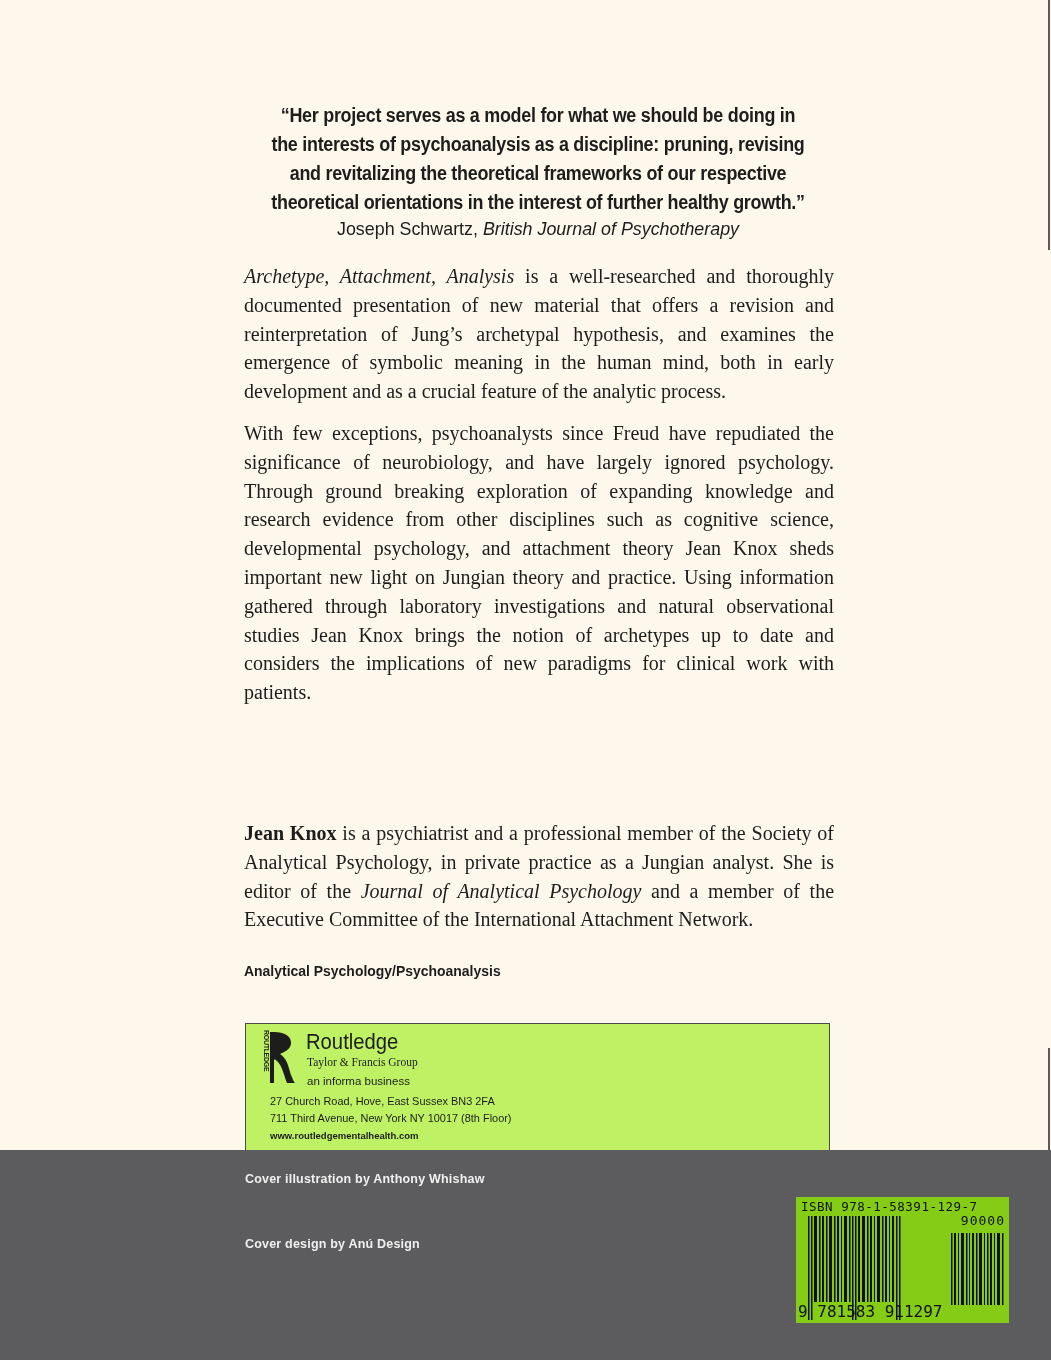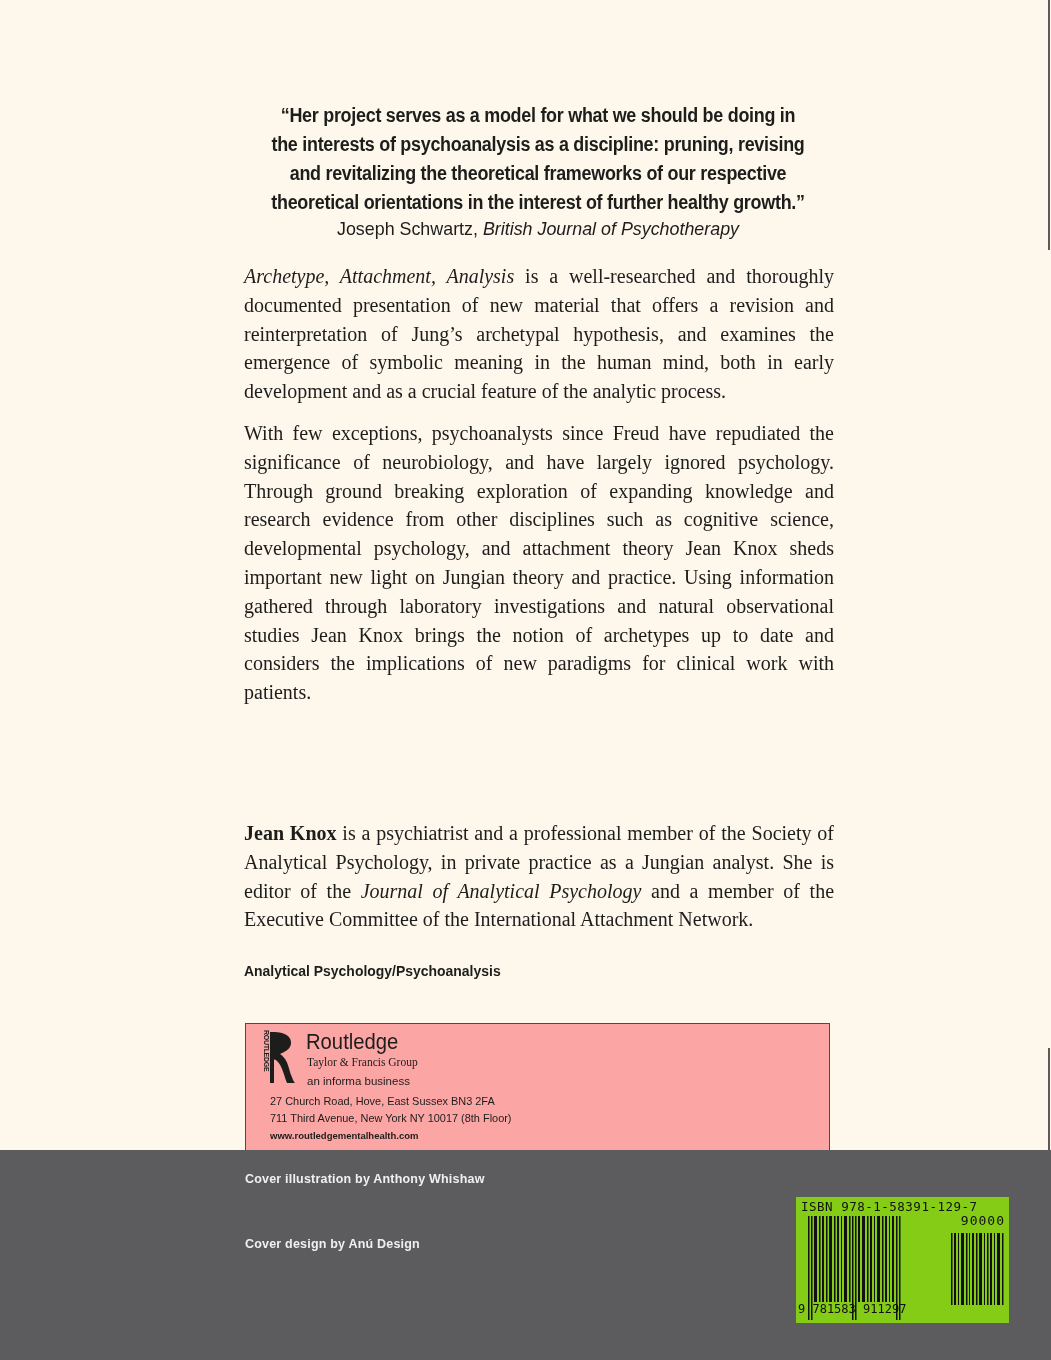--- a/index.html
+++ b/index.html
@@ -26,21 +26,21 @@
     color: #1d1d1b; text-align: justify; margin: 0;
   }
   .body-text p { margin: 0; }
   .subject {
     position: absolute; left: 244px; top: 962px;
     font-family: "Liberation Sans", sans-serif; font-weight: bold; font-size: 15.5px;
     color: #1d1d1b; transform: scaleX(0.9); transform-origin: left top;
   }
   .publisher-box {
     position: absolute; left: 245px; top: 1023px; width: 585px; height: 130px;
-    border: 1.5px solid #4b4b49; border-bottom: none; background: #fca5a5; box-sizing: border-box;
+    border: 1.5px solid #4b4b49; border-bottom: none; background: #bef264; box-sizing: border-box;
   }
   .logo-mark { position: absolute; left: 20px; top: 6px; width: 30px; height: 54px; }
   .logo-vert {
     position: absolute; left: 14px; top: 6px; width: 10px; height: 48px;
     font-family: "Liberation Sans", sans-serif; font-weight: bold; font-size: 7px;
     writing-mode: vertical-rl; color: #1d1d1b; letter-spacing: -0.3px;
   }
   .brand-name {
     position: absolute; left: 60px; top: 5px;
     font-family: "Liberation Sans", sans-serif; font-size: 22px; color: #1d1d1b;
@@ -77,21 +77,21 @@
   .isbn-text {
     position: absolute; left: 5px; top: 2px;
     font-family: "DejaVu Sans Mono", monospace; font-size: 12.5px; color: #111; letter-spacing: 0.5px;
   }
   .price-text {
     position: absolute; right: 4px; top: 16px;
     font-family: "DejaVu Sans Mono", monospace; font-size: 13px; color: #111; letter-spacing: 1px;
   }
   .ean-text {
     position: absolute; left: 2px; top: 105px;
-    font-family: "DejaVu Sans Mono", monospace; font-size: 12px; color: #111; letter-spacing: 0px;
+    font-family: "DejaVu Sans Mono", monospace; font-size: 16px; color: #111; letter-spacing: 0px;
   }
   .bars-main { position: absolute; left: 12px; top: 19px; width: 93px; height: 104px; }
   .bars-addon { position: absolute; left: 155px; top: 36px; width: 53px; height: 72px; }
 </style>
 </head>
 <body>
 
 <div class="page">
   <div class="edge-line" style="top:0;height:250px;"></div>
   <div class="edge-line" style="top:1048px;height:102px;"></div>

